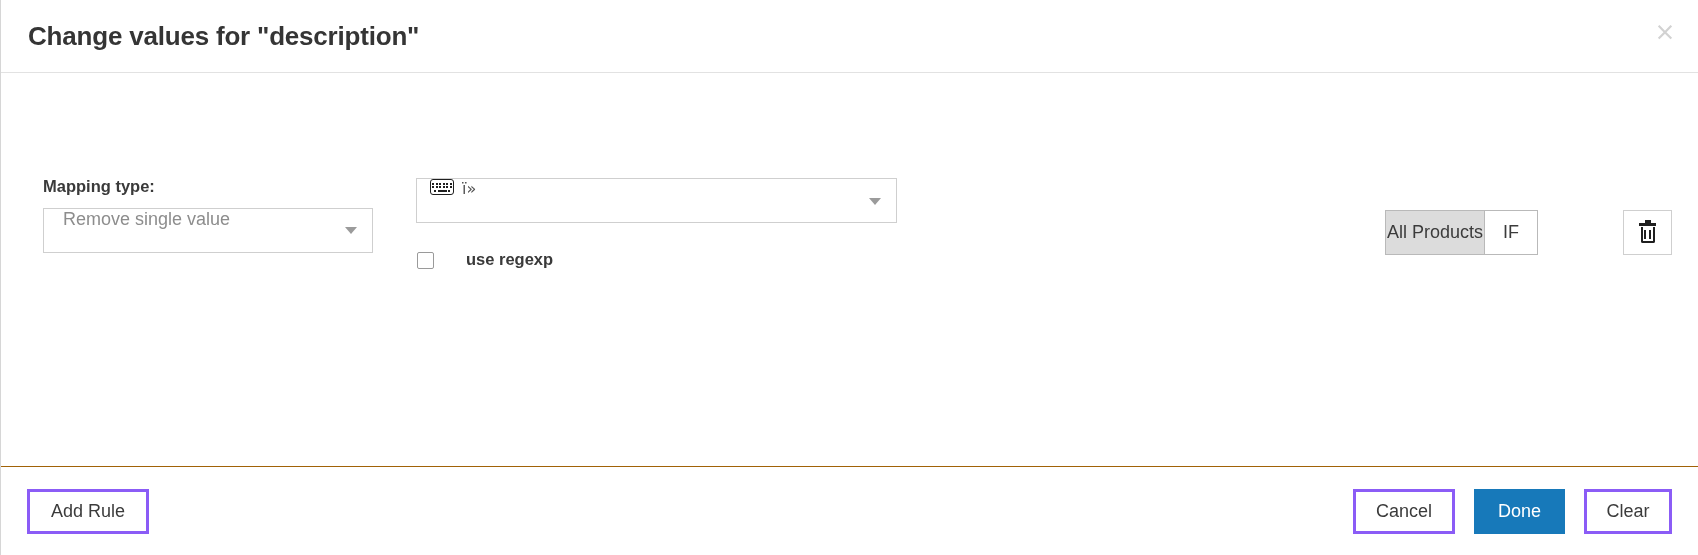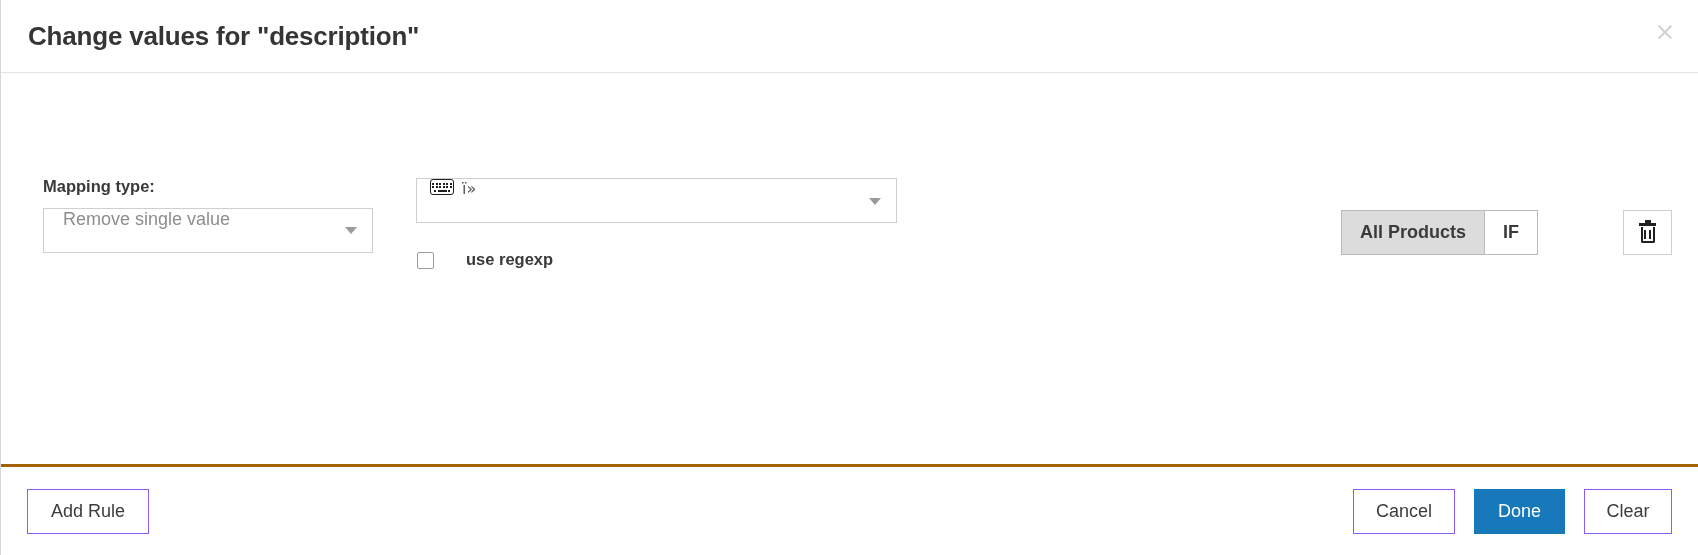--- a/index.html
+++ b/index.html
@@ -58,21 +58,21 @@
     color: #d2d2d2;
     cursor: pointer;
     font-family: "DejaVu Sans", sans-serif;
     user-select: none;
   }
 
   
   .dialog-body {
     flex: 1;
     position: relative;
-    border-bottom: 3px solid #a16207;
+    border-bottom: 1px solid #a16207;
     box-sizing: border-box;
   }
 
   .rule-row {
     position: absolute;
     left: 0;
     right: 0;
     top: 105px;
     display: flex;
     align-items: flex-start;
@@ -197,23 +197,22 @@
   }
   .seg-btn {
     display: flex;
     align-items: center;
     justify-content: center;
     font-size: 18px;
     color: #3b3b3b;
     background: #ffffff;
     cursor: pointer;
     box-sizing: border-box;
-    padding: 0 18px;
+    padding: 0 1px;
     white-space: nowrap;
-    font-weight: bold;
   }
   .seg-btn.active {
     background: #dcdcdc;
     border-right: 1px solid #b9b9b9;
   }
   .seg-btn.if-btn { min-width: 52px; }
 
   .delete-button {
     width: 49px;
     height: 45px;
@@ -274,21 +273,21 @@
     height: 88px;
     min-height: 88px;
     display: flex;
     align-items: center;
     box-sizing: border-box;
   }
   .btn {
     height: 45px;
     font-size: 18px;
     font-family: "Liberation Sans", sans-serif;
-    border: 1px solid #8b5cf6;
+    border: 3px solid #8b5cf6;
     background: #ffffff;
     color: #3b3b3b;
     box-sizing: border-box;
     cursor: pointer;
     display: flex;
     align-items: center;
     justify-content: center;
     white-space: nowrap;
   }
   .btn-add-rule {

